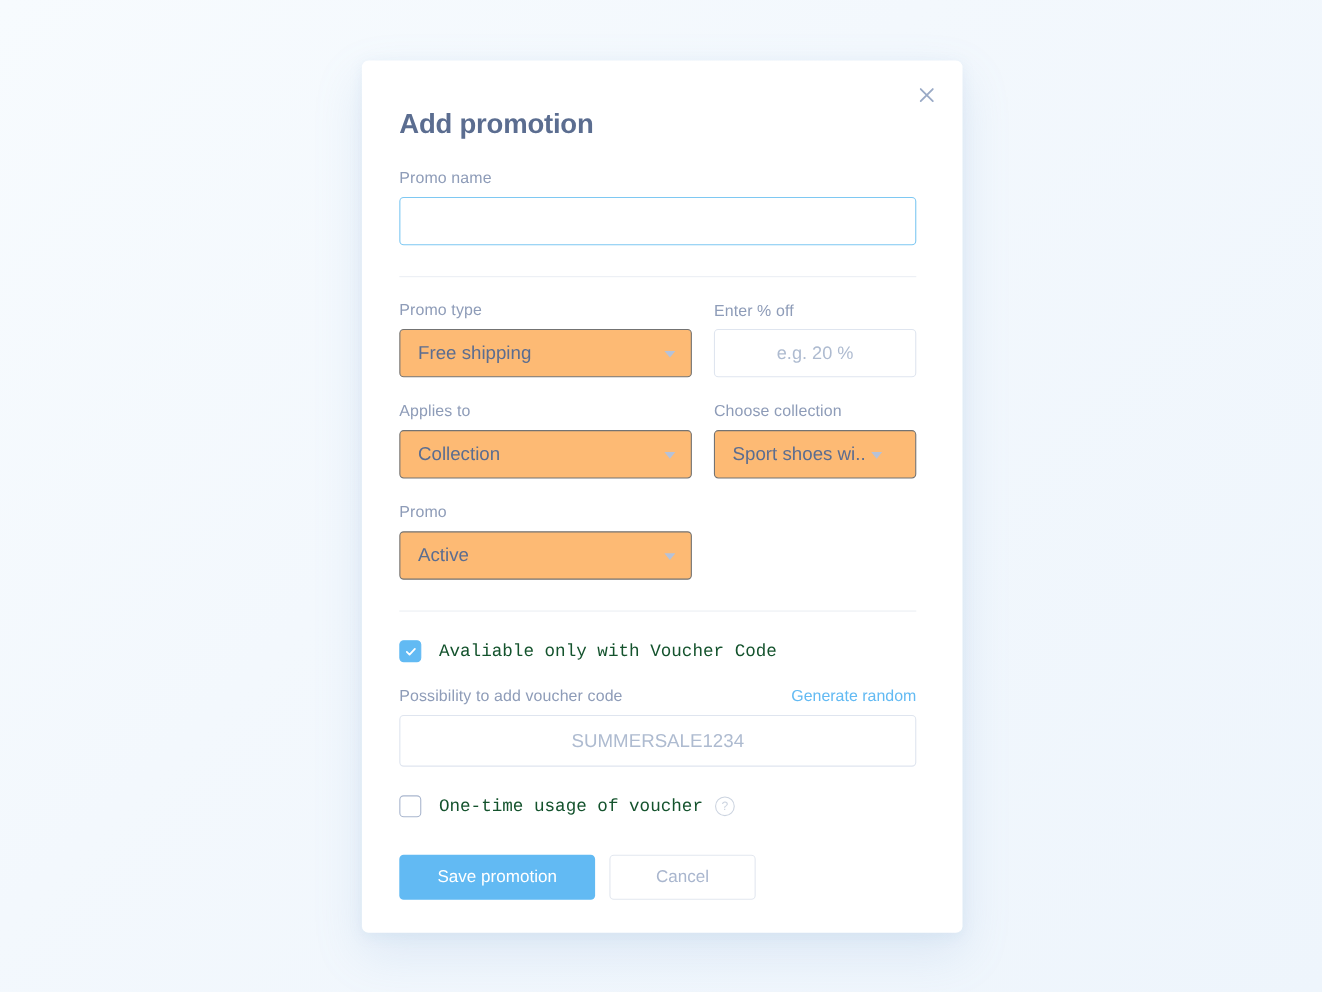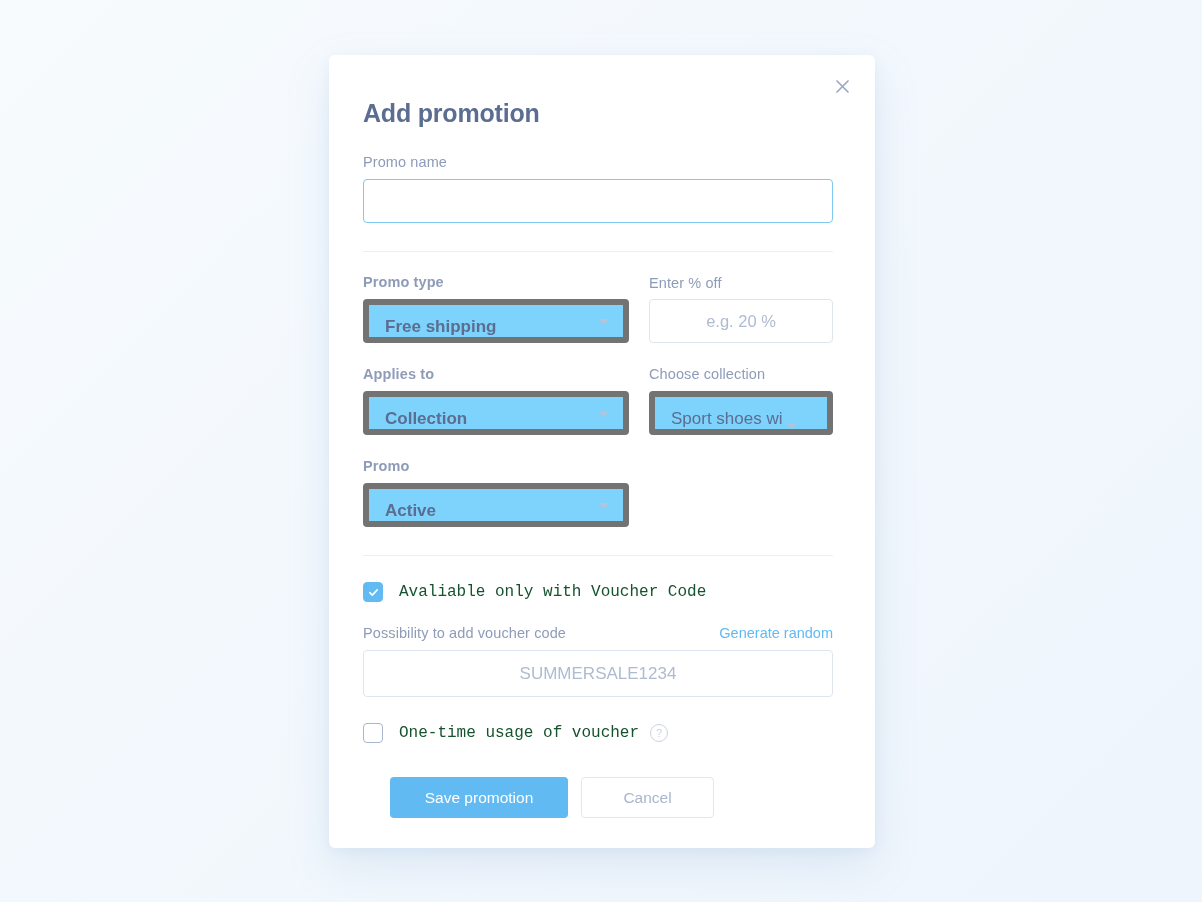--- a/index.html
+++ b/index.html
@@ -89,25 +89,25 @@
   }
   .text-input.focused {
     border: 1.5px solid #7ec8f2;
     caret-color: #555;
   }
 
   .select-box {
     position: relative;
     height: 44px;
     box-sizing: border-box;
-    border: 6px solid #737373;
+    border: 1px solid #737373;
     border-radius: 4px;
-    background: #7dd3fc;
-    display: flex;
-    align-items: flex-end;
+    background: #fdba74;
+    display: flex;
+    align-items: center;
     padding: 0 30px 0 16px;
     cursor: pointer;
     overflow: hidden;
   }
   .select-value {
     font-size: 17px;
     color: #5b6d90;
     white-space: nowrap;
     overflow: hidden;
   }
@@ -134,21 +134,21 @@
   .divider {
     height: 1px;
     background: #eceff4;
     margin: 28px 0 0 0;
   }
 
   .row {
     display: flex;
     margin-top: 23px;
   }
-  .col-left  { width: 266px; flex: 0 0 266px; font-weight: bold; }
+  .col-left  { width: 266px; flex: 0 0 266px; }
   .gap-a     { width: 20px;  flex: 0 0 20px; }
   .col-pct   { width: 184px; flex: 0 0 184px; }
   .gap-b     { width: 21px;  flex: 0 0 21px; }
   .col-right { width: 184px; flex: 0 0 184px; }
 
   .row.row-pct .col-pct .field-label { margin-bottom: 8px; }
   .row-pct { margin-top: 22px; }
   .row-pct .col-pct { margin-top: 1px; }
 
   
@@ -217,21 +217,20 @@
     color: #62baf3;
     cursor: pointer;
   }
   .voucher-input-wrap { margin-top: 9px; }
   .voucher-input { height: 47px; font-size: 17px; }
 
   
   .button-row {
     display: flex;
     margin-top: 34px;
-    margin-left: 27px;
   }
   .btn {
     height: 41px;
     border-radius: 4px;
     font-family: "Liberation Sans", sans-serif;
     font-size: 15.5px;
     display: flex;
     align-items: center;
     justify-content: center;
     cursor: pointer;

